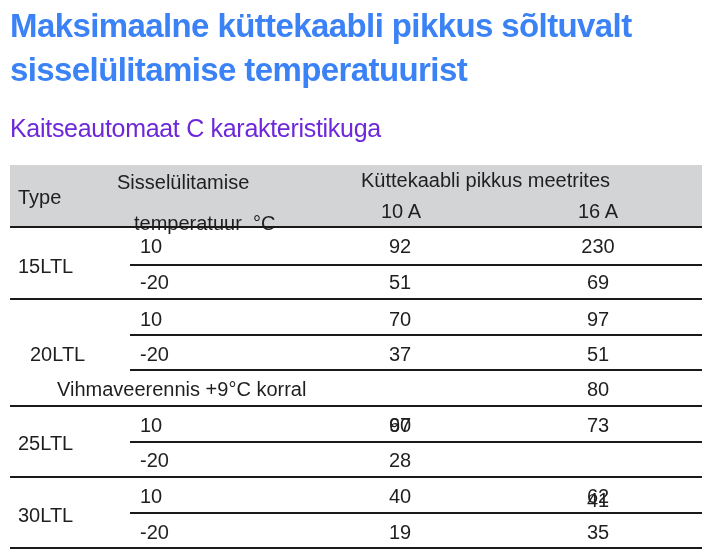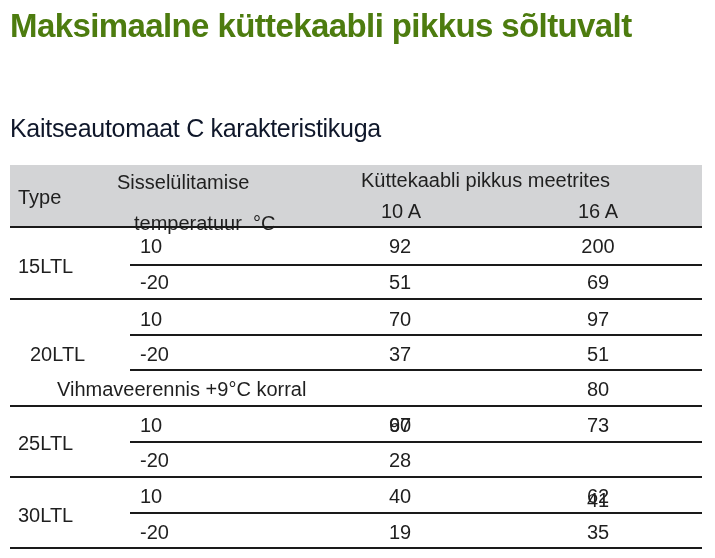--- a/index.html
+++ b/index.html
@@ -1,52 +1,53 @@
 <!DOCTYPE html>
 <html><head>
 <meta charset="utf-8">
 <style>
   html, body { margin:0; padding:0; background:#ffffff; }
   body { width:715px; height:558px; position:relative; overflow:hidden;
          font-family:"Liberation Sans", "DejaVu Sans", sans-serif; color:#1a1a1a; }
   .title { position:absolute; left:10px; top:4px; width:700px; margin:0;
            font-family:"Liberation Sans", sans-serif; font-weight:bold;
-           font-size:33px; line-height:44px; letter-spacing:-0.6px; color:#4d7c0f; }
+           font-size:33px; line-height:44px; letter-spacing:-0.6px; color:#3b82f6; }
   .subtitle { position:absolute; left:10px; top:112px; margin:0;
-              font-size:25px; line-height:32px; font-weight:normal; color:#0f172a; letter-spacing:-0.3px; }
+              font-size:25px; line-height:32px; font-weight:normal; color:#6d28d9; letter-spacing:-0.3px; }
   .hdr { position:absolute; left:10px; top:165px; width:692px; height:62px; background:#d3d4d6; }
   .t { position:absolute; font-size:20px; line-height:24px; white-space:nowrap; color:#1f1f1f; }
   .rule { position:absolute; height:1.5px; background:#1a1a1a; }
   .num { position:absolute; width:80px; text-align:center; font-size:20px; line-height:24px; color:#1f1f1f; }
 </style>
 </head>
 <body>
 
 <h1 class="title">
   <span>Maksimaalne küttekaabli pikkus sõltuvalt</span><br>
+  <span>sisselülitamise temperatuurist</span>
 </h1>
 
 <h2 class="subtitle">Kaitseautomaat C karakteristikuga</h2>
 
 <div>
 
   <div class="hdr"></div>
   <div class="t" style="left:18px;top:185px;">Type</div>
   <div class="t" style="left:117px;top:170px;">Sisselülitamise</div>
   <div class="t" style="left:134px;top:199px;white-space:pre;margin-top:12px;">temperatuur  °C</div>
   <div class="t" style="left:361px;top:168px;">Küttekaabli pikkus meetrites</div>
   <div class="t" style="left:381px;top:199px;">10 A</div>
   <div class="t" style="left:578px;top:199px;">16 A</div>
   <div class="rule" style="left:10px;top:226px;width:692px;"></div>
 
   <div>
     <div class="t" style="left:18px;top:254px;">15LTL</div>
     <div class="t" style="left:140px;top:234px;">10</div>
     <div class="num" style="left:360px;top:234px;">92</div>
-    <div class="num" style="left:558px;top:234px;">200</div>
+    <div class="num" style="left:558px;top:234px;">230</div>
     <div class="rule" style="left:130px;top:264px;width:572px;"></div>
     <div class="t" style="left:140px;top:270px;">-20</div>
     <div class="num" style="left:360px;top:270px;">51</div>
     <div class="num" style="left:558px;top:270px;">69</div>
     <div class="rule" style="left:10px;top:298px;width:692px;"></div>
   </div>
 
   <div>
     <div class="t" style="left:18px;top:342px;margin-left:12px;">20LTL</div>
     <div class="t" style="left:140px;top:307px;">10</div>

